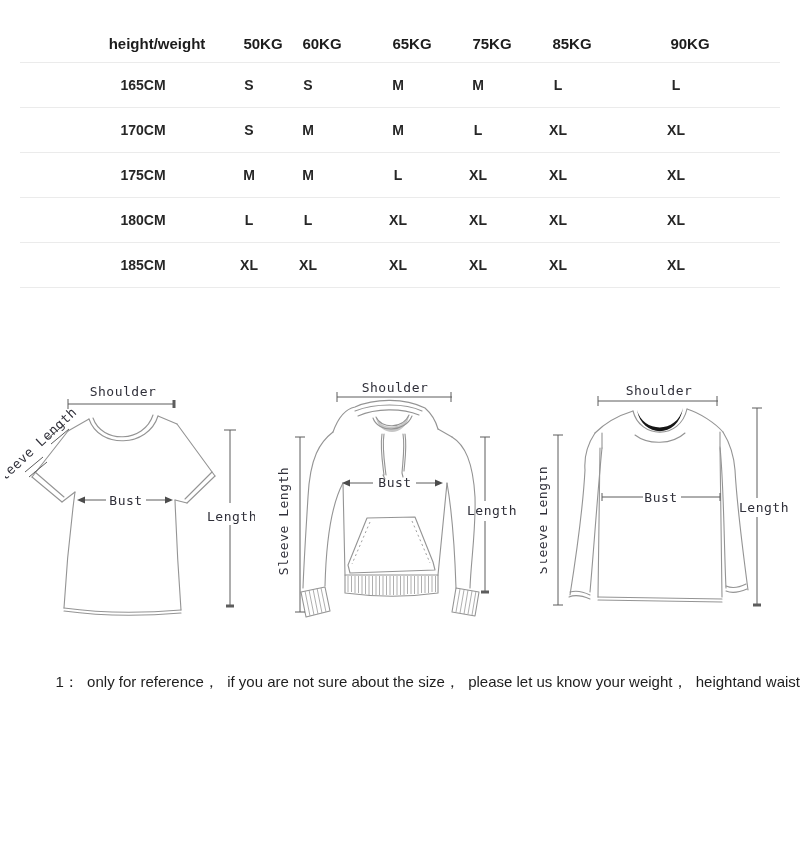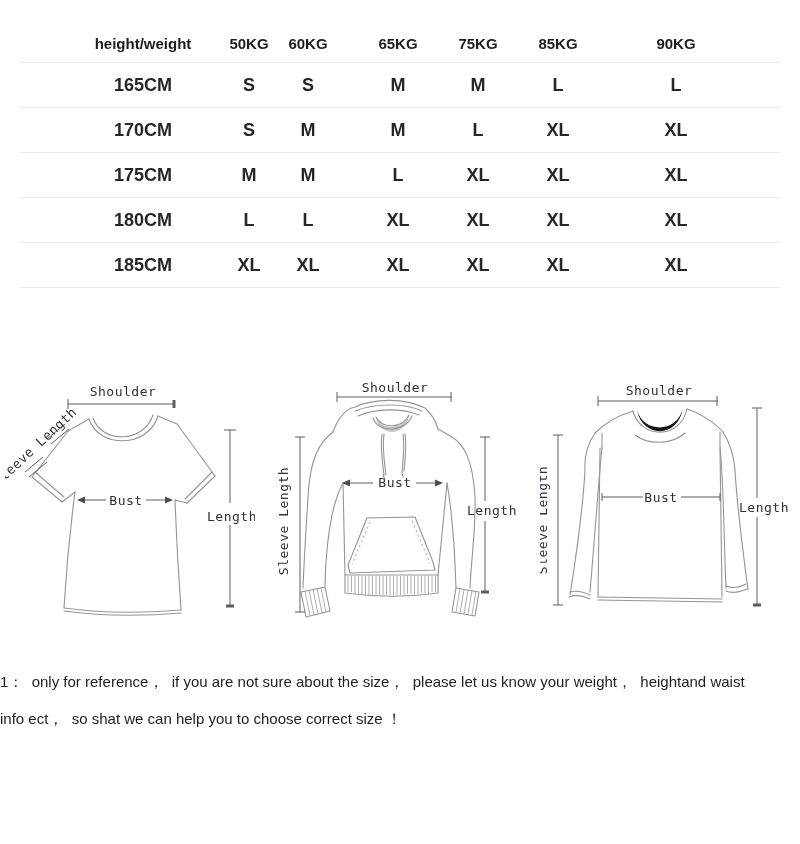--- a/index.html
+++ b/index.html
@@ -6,40 +6,40 @@
   body{
     width:800px;height:844px;background:#ffffff;position:relative;
     font-family:"Liberation Sans",sans-serif;overflow:hidden;
   }
   
   .size-table{position:absolute;left:20px;top:26px;width:760px;}
   .trow{position:relative;height:44px;border-bottom:1px solid #ebebeb;}
   .trow.head{height:36px;}
   .trow span{
     position:absolute;top:0;transform:translateX(-50%);
-    font-weight:bold;font-size:18px;line-height:44px;color:#262626;
+    font-weight:bold;font-size:14px;line-height:44px;color:#262626;
     white-space:nowrap;
   }
-  .trow.head span{font-size:15px;line-height:36px;color:#1c1c1c;}
+  .trow.head span{font-size:15px;line-height:36px;color:#1c1c1c;margin-left:14px;}
   .c0{left:123px}.c1{left:229px}.c2{left:288px}.c3{left:378px}
   .c4{left:458px}.c5{left:538px}.c6{left:656px}
   
   .diagram{position:absolute;}
   .garment{fill:none;stroke:#949494;stroke-width:1.1;stroke-linecap:round;stroke-linejoin:round;}
   .measure{fill:none;stroke:#5d5d5d;stroke-width:1;stroke-linecap:butt;}
   .mbold{stroke-width:3;}
   .hatch{fill:none;stroke:#9a9a9a;stroke-width:0.8;}
   .stitch{fill:none;stroke:#9f9f9f;stroke-width:1;stroke-dasharray:2 3;}
   .ah{fill:#4c4c4c;stroke:none;}
   .dlabel{
     font-family:"DejaVu Sans Mono",monospace;font-size:13px;fill:#30303a;
     letter-spacing:0.5px;
   }
   
-  .notes{position:absolute;left:0;top:663px;width:800px;text-align:left;
+  .notes{position:absolute;left:0;top:663px;width:800px;text-align:right;
     font-size:15px;color:#1e1e1e;}
   .notes .note-line{height:37px;line-height:37px;white-space:pre;}
 </style>
 </head>
 <body>
 
 <div class="size-table">
   <div class="trow head">
     <span class="c0">height/weight</span>
     <span class="c1">50KG</span>
@@ -237,14 +237,13 @@
       <path class="mbold" d="M213,260 H221"></path>
   </g>
   <text class="dlabel" x="119" y="50" text-anchor="middle">Shoulder</text>
   <text class="dlabel" transform="translate(7,175) rotate(-90)" text-anchor="middle">Sleeve Length</text>
   <text class="dlabel" x="121" y="157" text-anchor="middle">Bust</text>
   <text class="dlabel" x="224" y="167" text-anchor="middle">Length</text>
 </svg>
 
 <div class="notes">
   <div class="note-line">1：  only for reference，  if you are not sure about the size，  please let us know your weight，  heightand waist</div>
-  <div class="note-line">info ect，  so shat we can help you to choose correct size ！</div>
 </div>
 
 </body></html>

